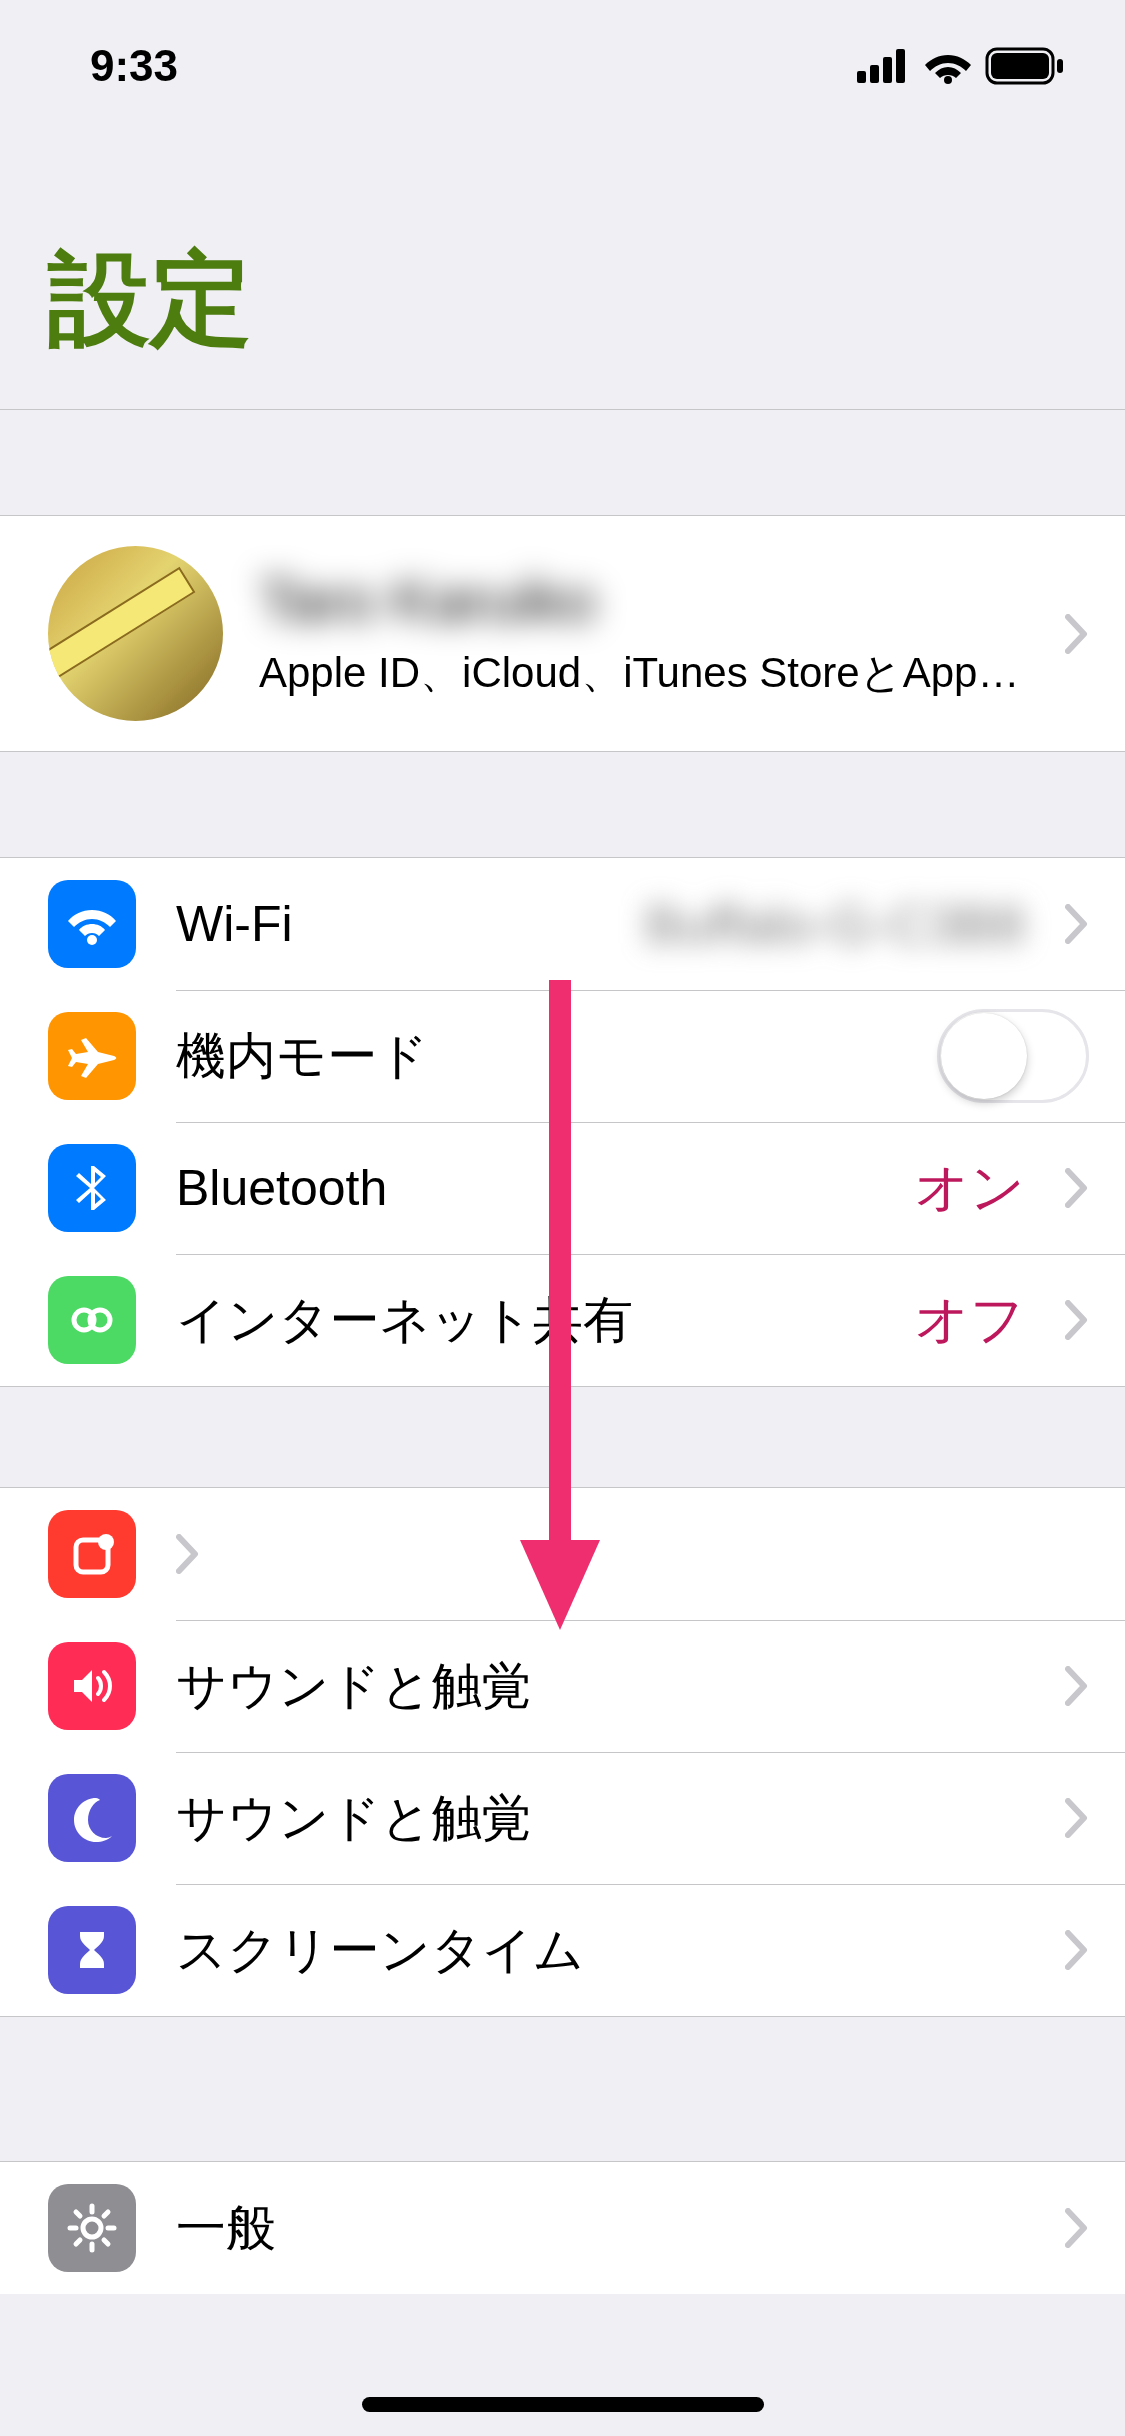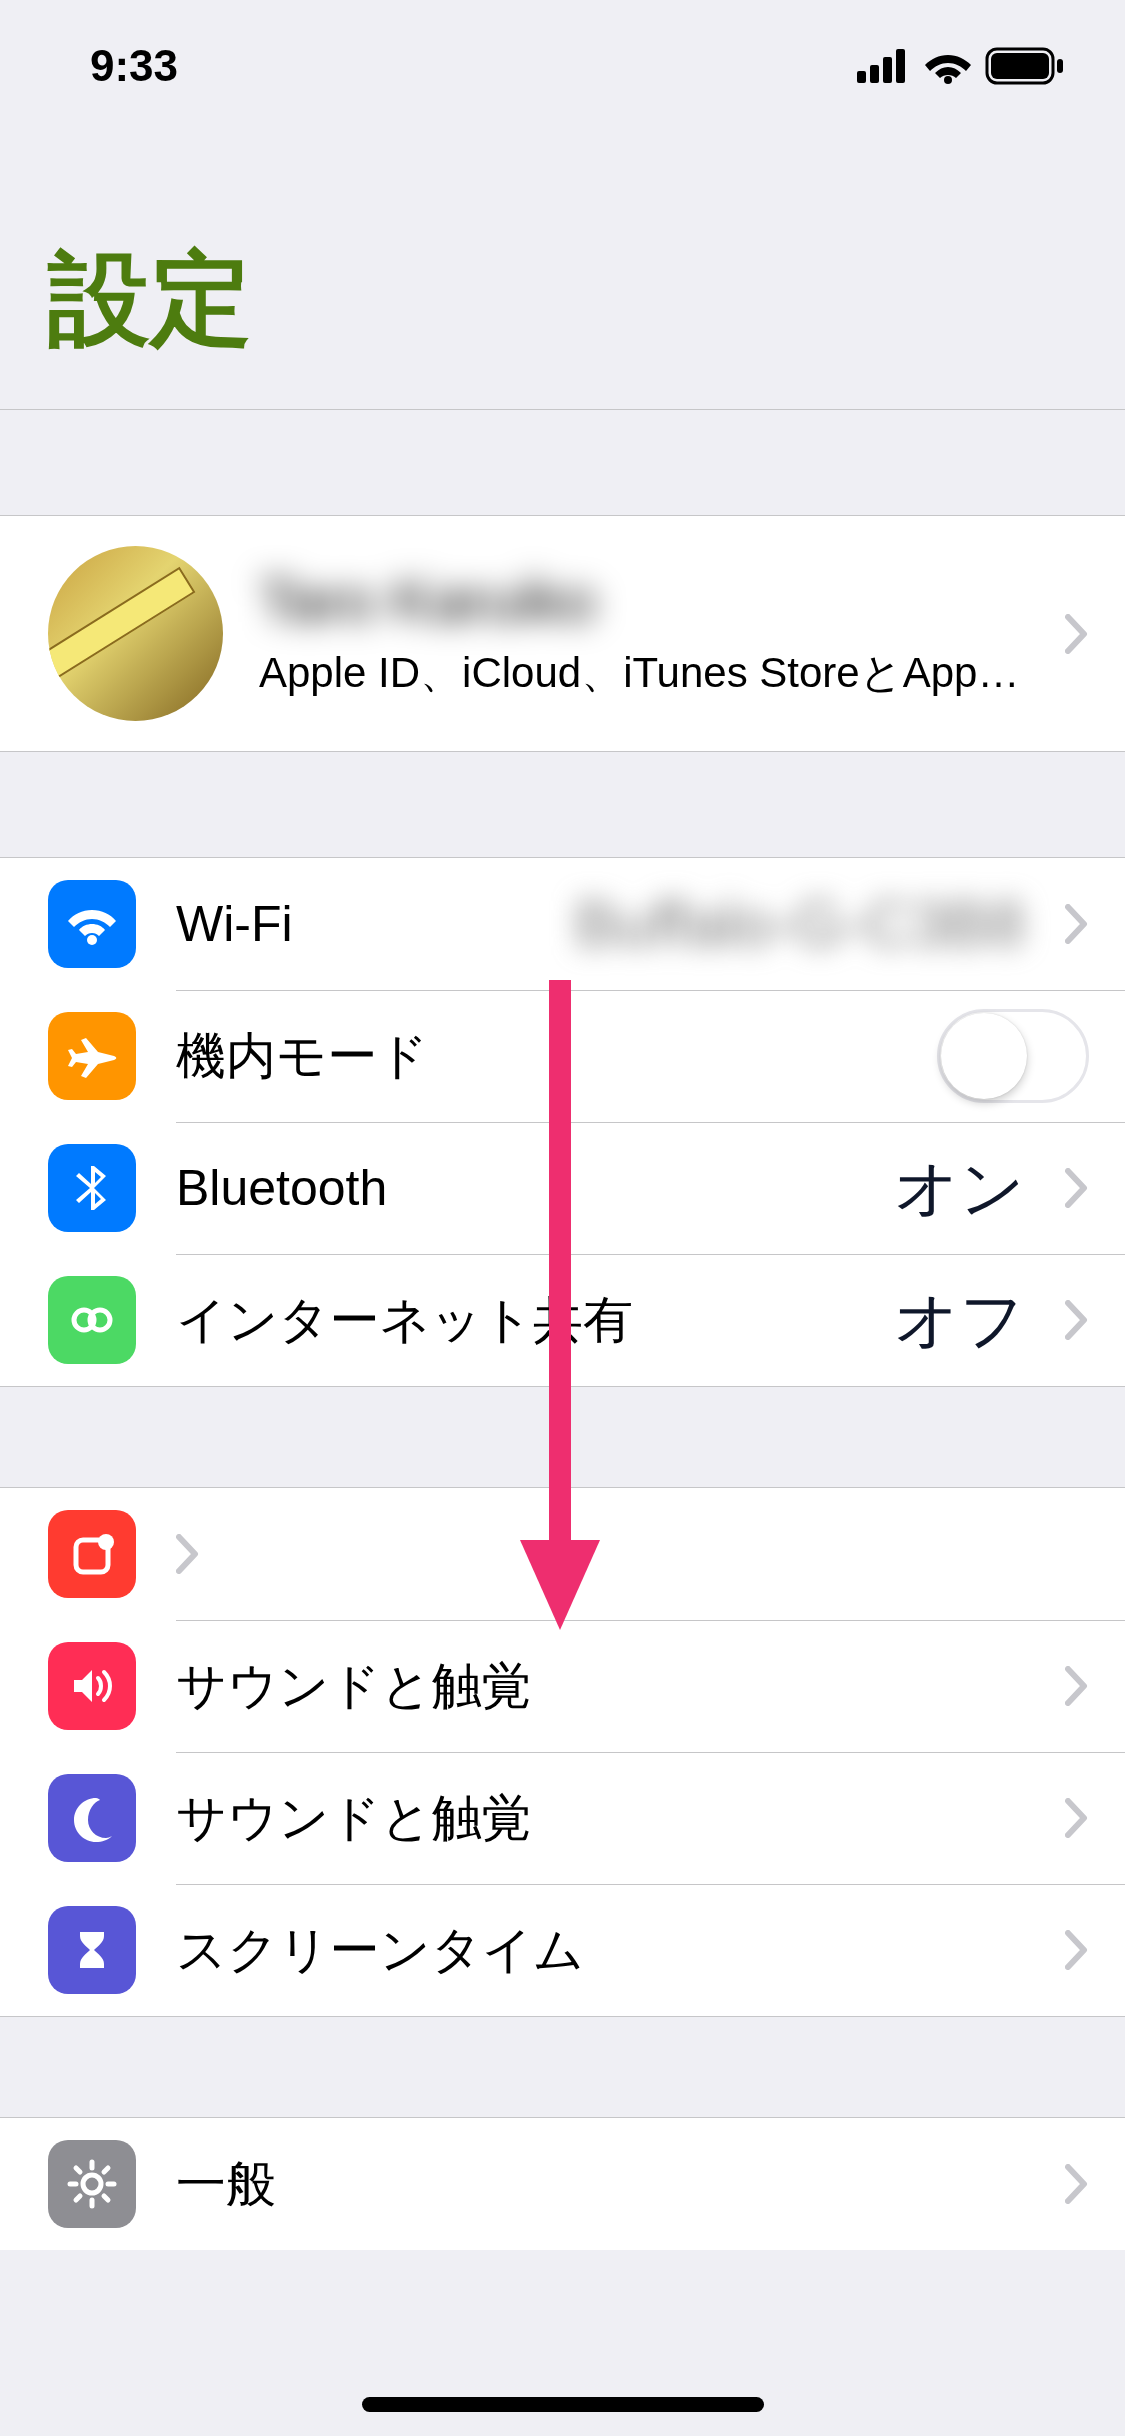--- a/index.html
+++ b/index.html
@@ -113,22 +113,22 @@
       align-items: center;
       justify-content: center;
       flex-shrink: 0;
     }
     .row-label {
       flex: 1;
       font-size: 50px;
       color: #000;
     }
     .row-value {
-      font-size: 64px;
-      color: #0f172a;
+      font-size: 54px;
+      color: #be185d;
     }
     .row-value.blurred {
       filter: blur(13px);
       color: #777;
     }
     .chevron {
       width: 24px;
       height: 40px;
       flex-shrink: 0;
     }
@@ -347,21 +347,21 @@
       <svg width="24" height="40" viewBox="0 0 24 40">
           <path d="M3 3 L19 20 L3 37" stroke="#c7c7cc" stroke-width="6" fill="none" stroke-linecap="round" stroke-linejoin="round"></path>
         </svg>
     </span>
   </div>
 
 </div>
 
 <div class="section-gap-sm"></div>
 
-<div class="section" style="border-bottom:none;">
+<div class="section" style="border-bottom:none;margin-top:44px;">
 
   <div class="row">
     <div class="icon-box ic-general">
       <svg width="56" height="56" viewBox="0 0 56 56">
         <circle cx="28" cy="28" r="9" stroke="#fff" stroke-width="5" fill="none"></circle>
         <g stroke="#fff" stroke-width="5" stroke-linecap="round">
           <line x1="28" y1="6" x2="28" y2="12"></line>
           <line x1="28" y1="44" x2="28" y2="50"></line>
           <line x1="6" y1="28" x2="12" y2="28"></line>
           <line x1="44" y1="28" x2="50" y2="28"></line>

